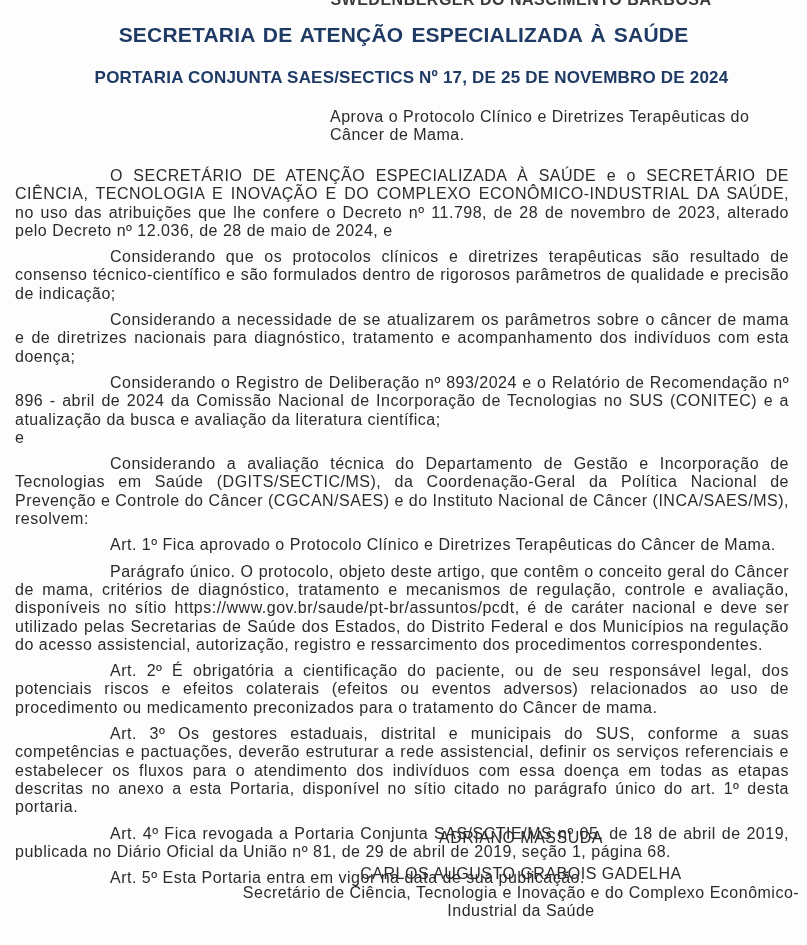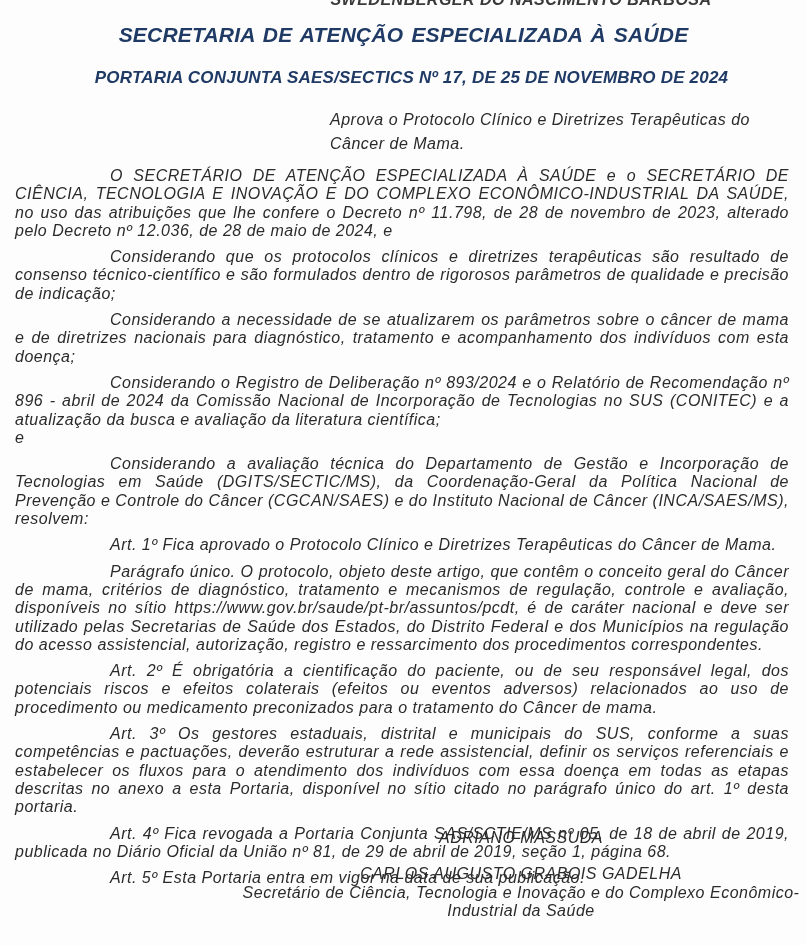--- a/index.html
+++ b/index.html
@@ -11,21 +11,20 @@
     width: 807px;
     height: 945px;
     overflow: hidden;
     position: relative;
     font-family: "Liberation Sans", "DejaVu Sans", sans-serif;
     color: var(--ink, #2b2b2b);
   }
   .page {
     position: absolute;
     inset: 0;
-    font-style: italic;
   }
   
   .cut-line {
     position: absolute;
     top: -9px;
     left: 238px;
     width: 566px;
     text-align: center;
     font-size: 16px;
     font-weight: bold;
@@ -59,21 +58,21 @@
     font-weight: bold;
     letter-spacing: 0.2px;
     color: var(--navy, #1f3a64);
   }
   .ementa {
     position: absolute;
     top: 108px;
     left: 330px;
     width: 474px;
     font-size: 16px;
-    line-height: 24px;
+    line-height: 18px;
     letter-spacing: 0.5px;
     text-align: left;
   }
   .doc-body {
     position: absolute;
     top: 159px;
     left: 7px;
     width: 790px;
     font-size: 16px;
     line-height: 18.3px;

